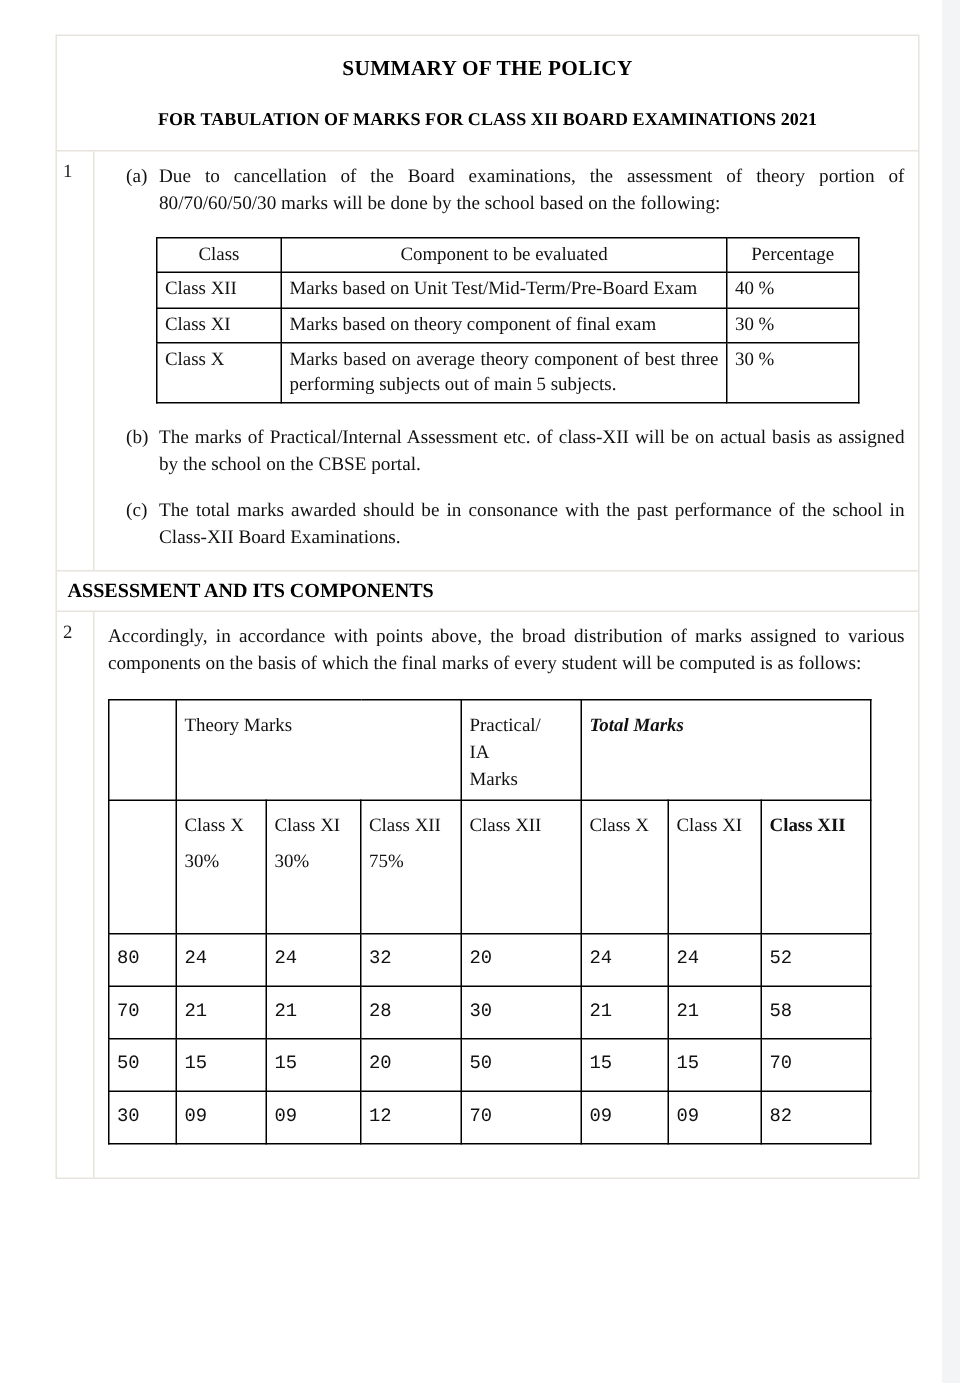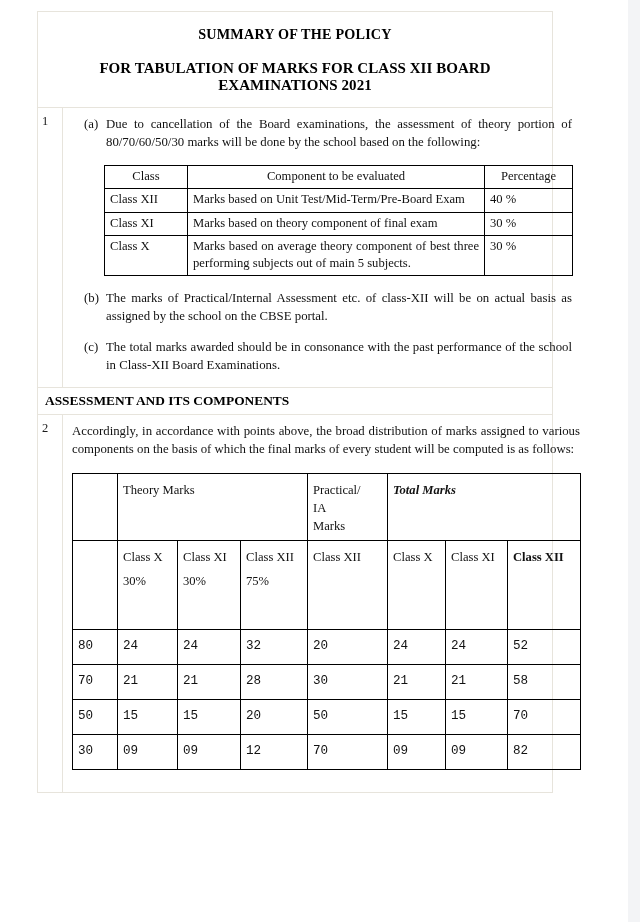--- a/index.html
+++ b/index.html
@@ -24,22 +24,22 @@
   .right-strip {
     position: absolute;
     left: 628px; top: 0;
     width: 12px;
     height: 922px;
     background: #f3f4f6;
   }
   .doc {
     position: absolute;
     left: 37px;
-    top: 11px;
-    width: 516px;
+    top: 23px;
+    width: 576px;
     border: 1px solid #e7e4dc;
     box-sizing: border-box;
     background: #ffffff;
   }
 
   
   .outer-row {
     display: flex;
     border-bottom: 1px solid #e7e4dc;
     box-sizing: border-box;
@@ -74,21 +74,21 @@
     text-align: center;
   }
   .title-main {
     font-weight: bold;
     font-size: 14.2px;
     letter-spacing: 0.2px;
     color: #000;
   }
   .title-sub {
     font-weight: bold;
-    font-size: 15px;
+    font-size: 12px;
     margin-top: 17px;
     letter-spacing: 0.05px;
     color: #000;
   }
 
   
   .section-head {
     box-sizing: border-box;
     width: 100%;
     padding: 5px 8px 5px 7px;

